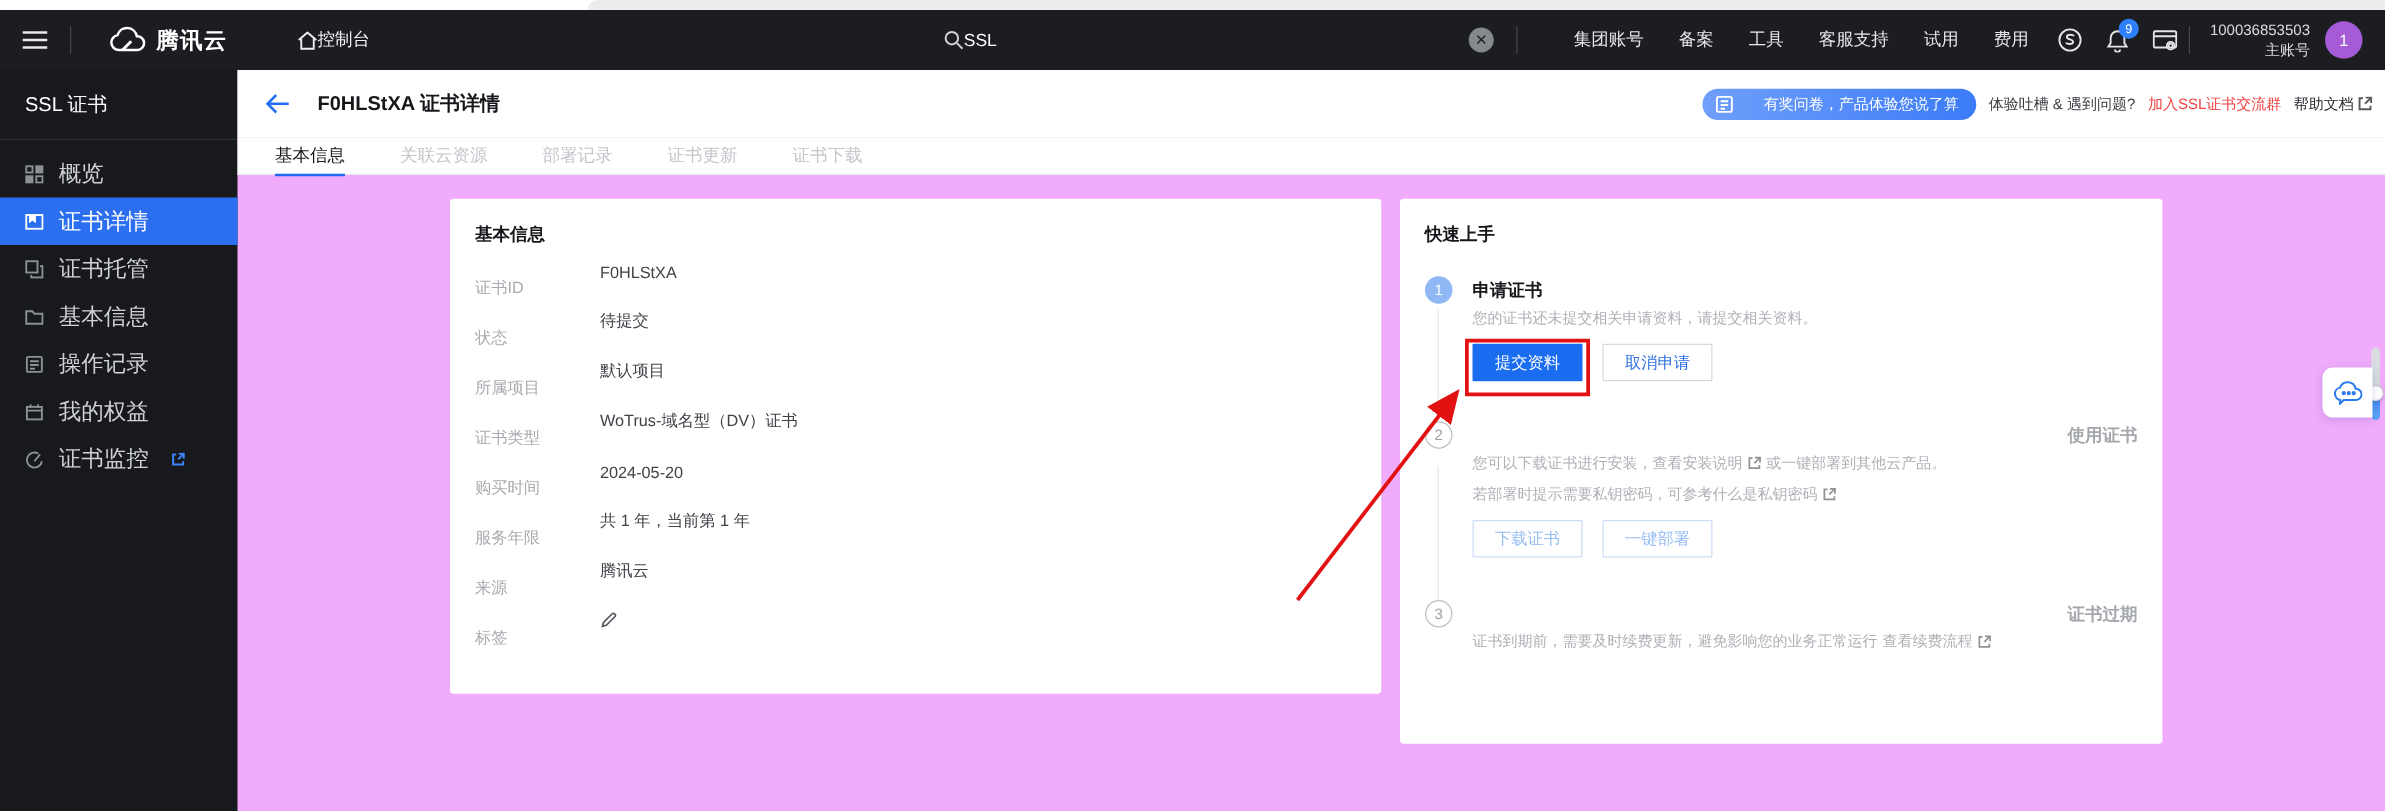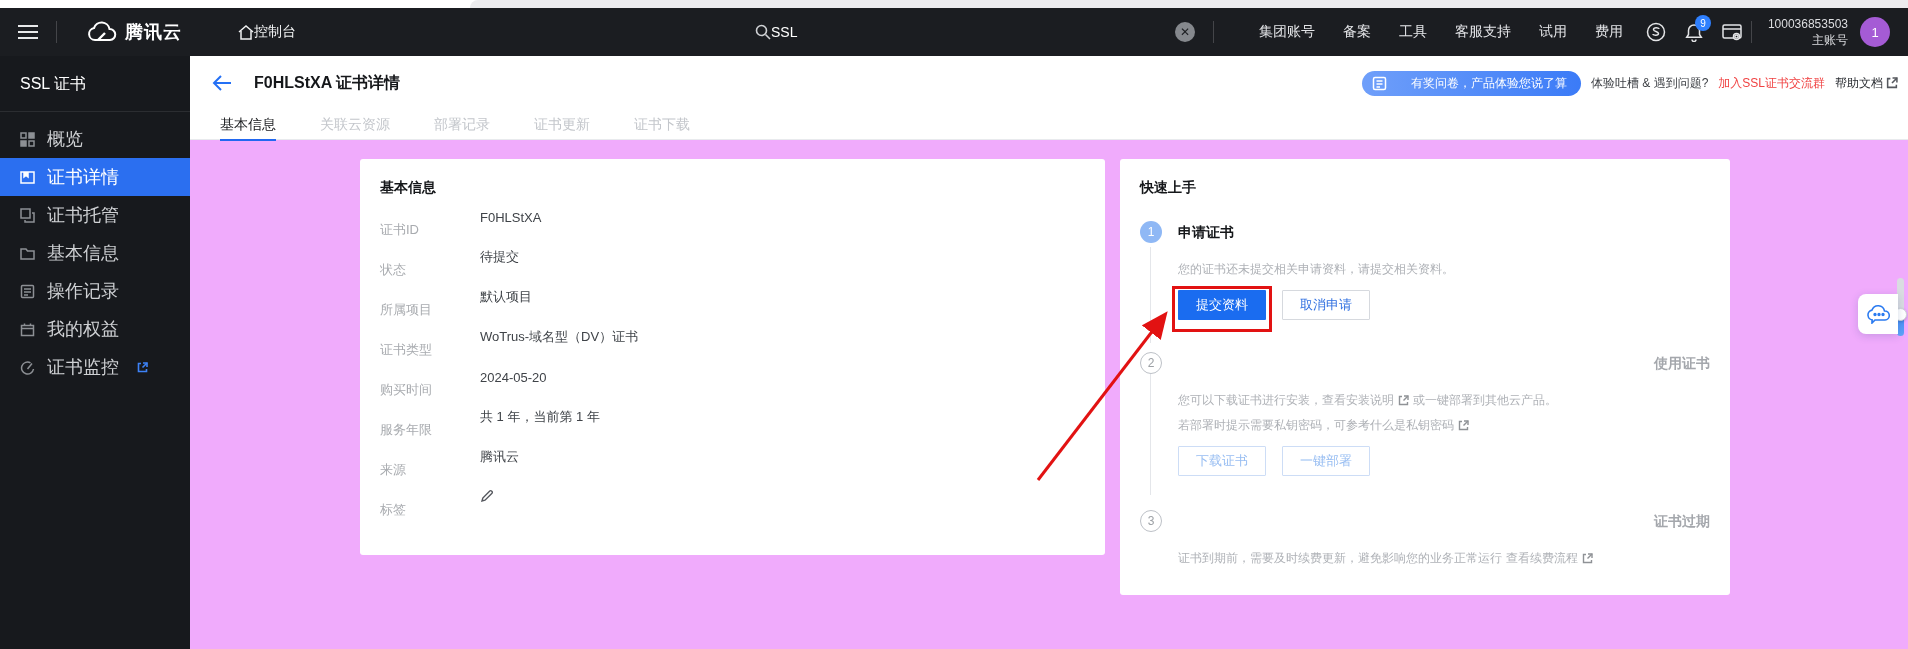--- a/index.html
+++ b/index.html
@@ -67,21 +67,21 @@
 
   
   .steps { position:relative; margin-top:24px; }
   .step-line { position:absolute; left:10px; width:1px; background:#e4e6ea; }
   .step { position:relative; padding-left:38px; }
   .step-circle { position:absolute; left:0; top:0; width:22px; height:22px; border-radius:50%; display:flex; align-items:center; justify-content:center; font-size:12px; }
   .step-circle.filled { background:#8fb8f5; color:#fff; }
   .step-circle.hollow { background:#fff; border:1px solid #bdc1c7; color:#9ca0a5; }
   .step-title { font-size:14px; font-weight:bold; color:#15171a; line-height:22px; }
   .step-title.dim { color:#a4a7ac; font-weight:bold;text-align:right; }
-  .step-desc { font-size:12px; color:#aeb1b6; margin-top:18px; display:flex; align-items:center; gap:4px; flex-wrap:wrap; white-space:nowrap; }
+  .step-desc { font-size:12px; color:#aeb1b6; margin-top:3px; display:flex; align-items:center; gap:4px; flex-wrap:wrap; white-space:nowrap; }
   .btn-row { display:flex; gap:16px; margin-top:12px; }
   .btn { height:30px; min-width:88px; padding:0 16px; font-size:13px; display:flex; align-items:center; justify-content:center; cursor:pointer; border-radius:1px; font-family:inherit; }
   .btn-primary { background:#1a6cf0; color:#fff; border:none; }
   .btn-weak { background:#fff; color:#2f6fe0; border:1px solid #d6d9de; }
   .btn-disabled { background:#fff; color:#97bdf2; border:1px solid #cdddf6; }
   .rel { position:relative; display:inline-block;border-radius:10px; }
   .red-box { position:absolute; left:-6px; top:-4px; right:-6px; bottom:-12px; border:3px solid #e21212; pointer-events:none; }
 
   
   .arrow-overlay { position:absolute; left:0; top:0; pointer-events:none; z-index:50; }

